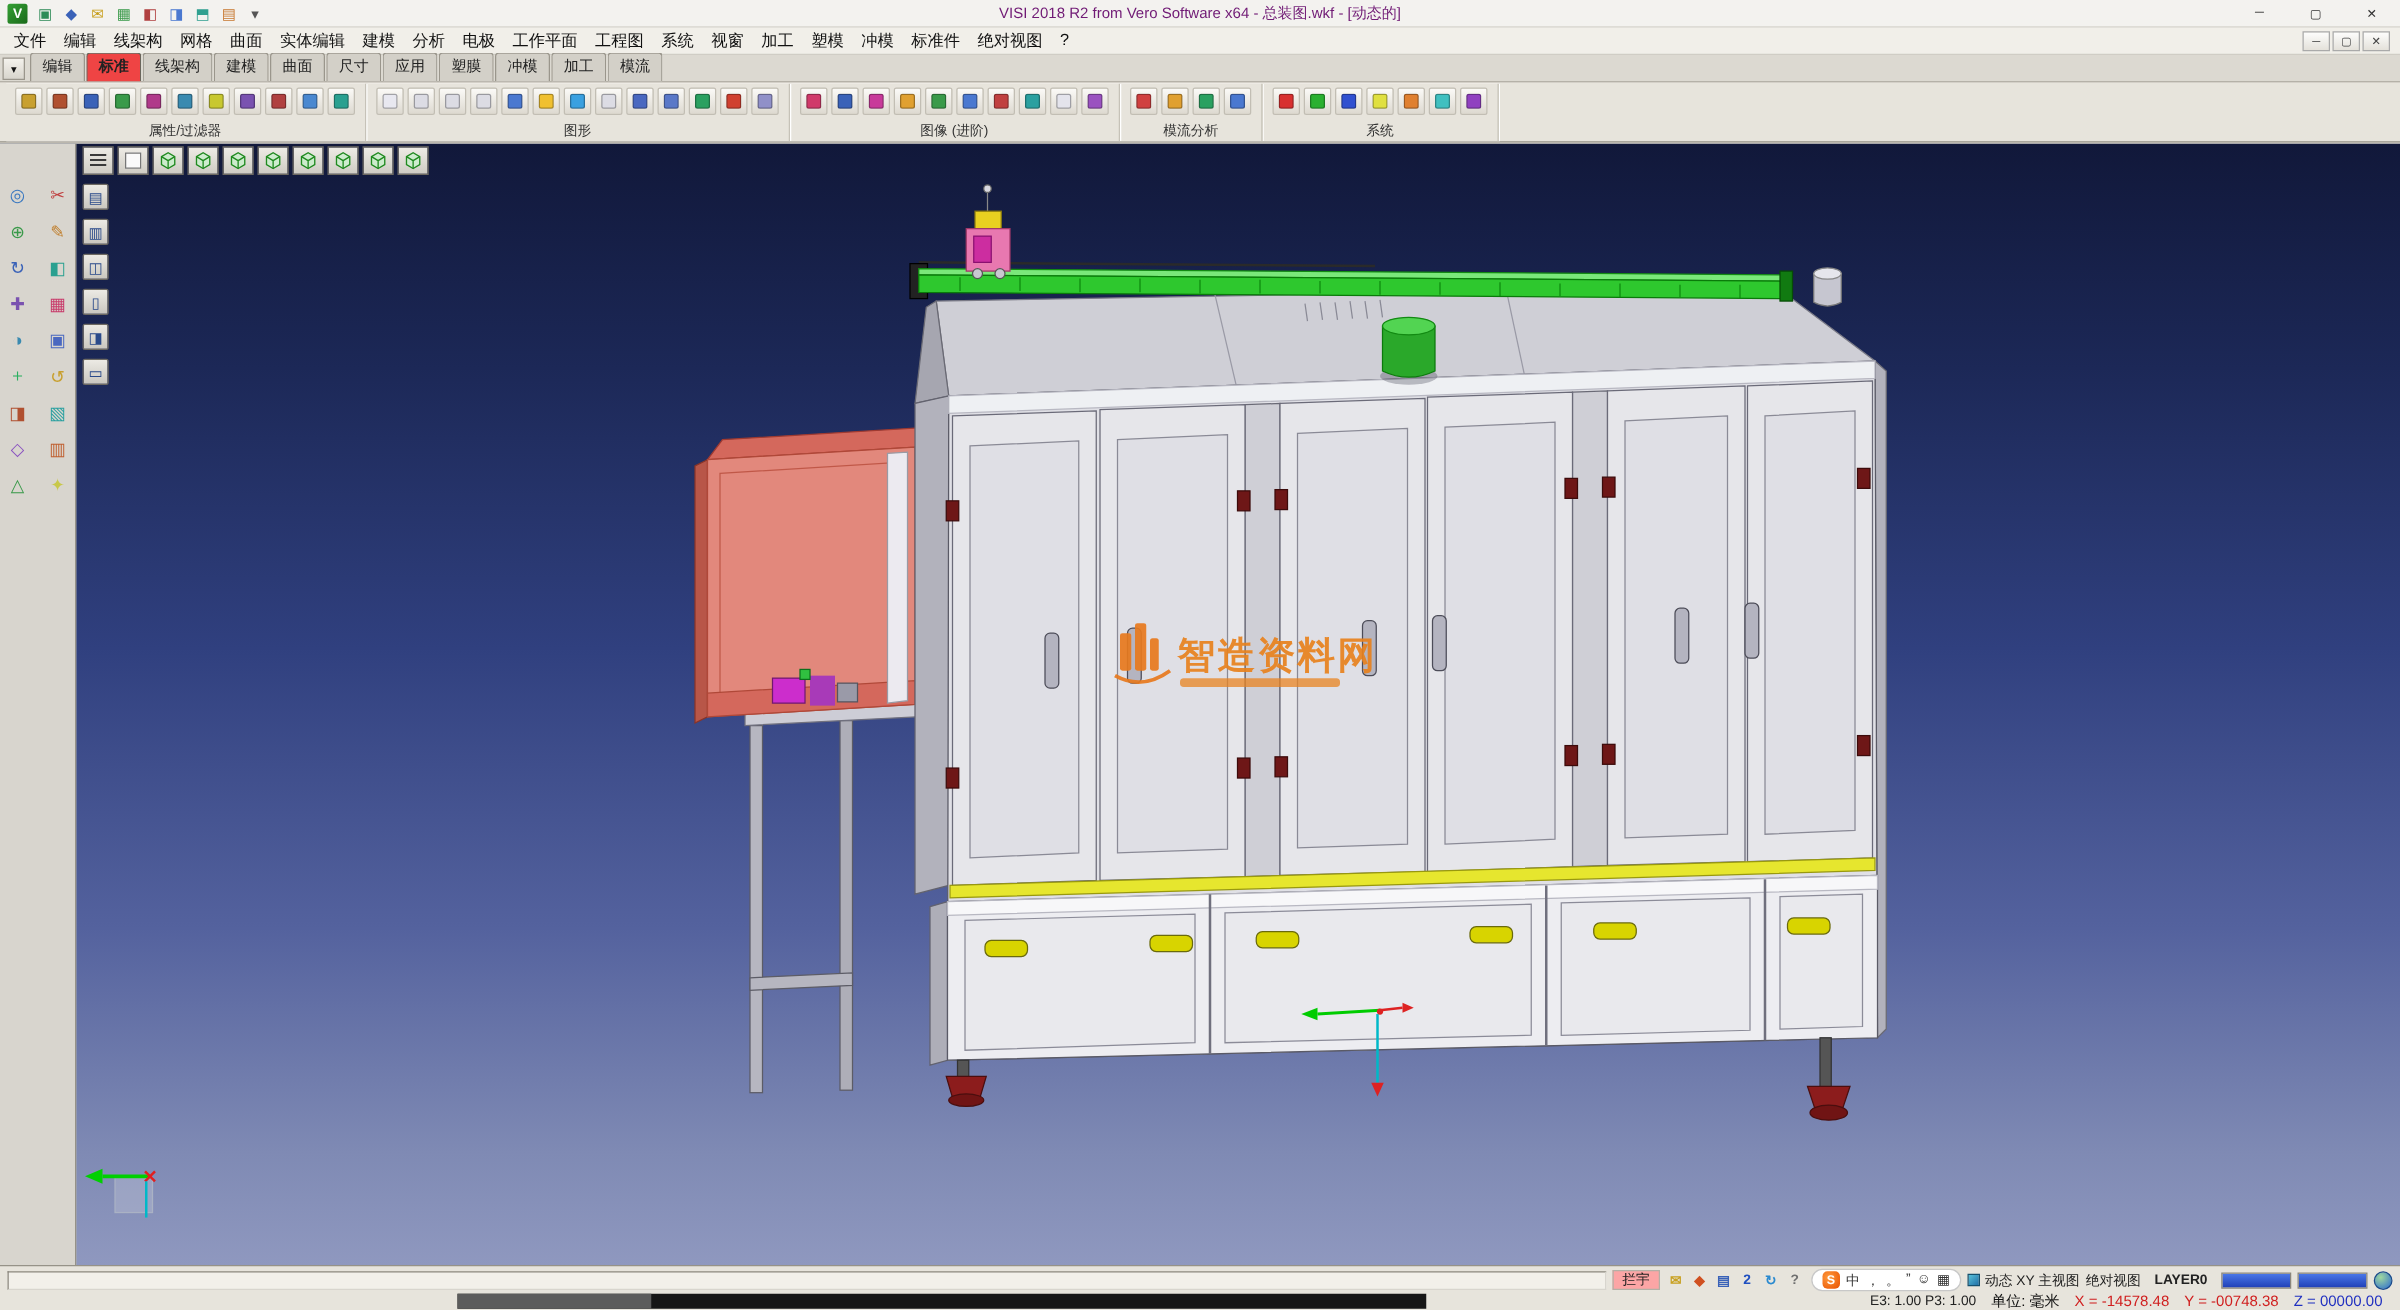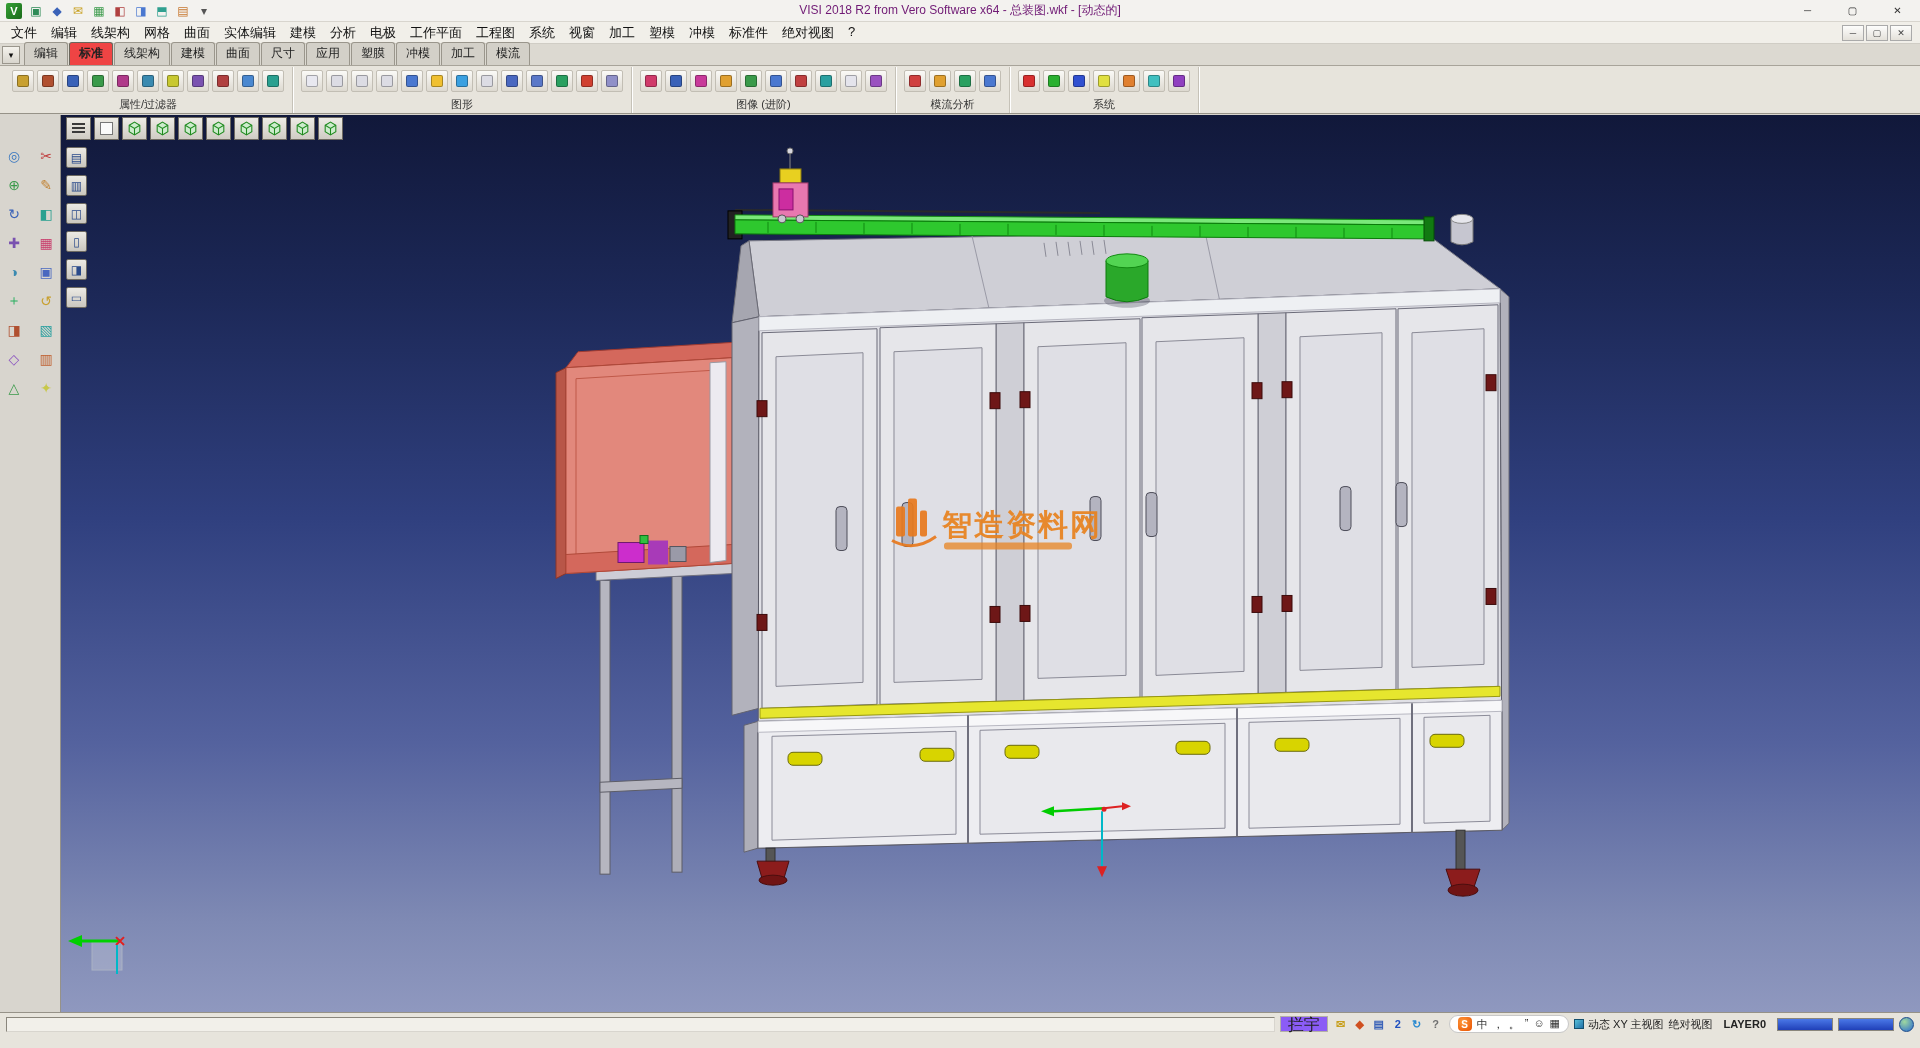--- a/index.html
+++ b/index.html
@@ -51,21 +51,21 @@
   .vb.plain .ic-plain{display:block;width:13px;height:13px;background:#fafafa;border:1px solid #777}
   .vb.cube .ic-cube{display:block;width:17px;height:17px}
   .mini-col{position:absolute;left:66px;top:32px;display:flex;flex-direction:column;gap:7px}
   .mini-btn{width:21px;height:21px;border:1px solid #6e6a62;border-radius:2px;background:linear-gradient(#eceae4,#cac7bf);display:flex;align-items:center;justify-content:center;color:#2a4a8a;font-size:12px}
 
   
   .statusbar{position:absolute;left:0;right:0;bottom:0;height:36px;background:#e7e4dc;border-top:1px solid #969288;font-size:12px;color:#222}
   .sb-row1{height:20px;display:flex;align-items:center;gap:5px;padding:2px 6px 0}
   .sb-row2{height:16px;display:flex;align-items:center;padding:0 14px 0 6px;gap:12px}
   .sb-prompt{flex:1;height:15px;background:#f2f0ea;border:1px solid #8a867c;border-right-color:#d8d5ce;border-bottom-color:#d8d5ce}
-  .sb-snap{padding:0 7px;height:16px;line-height:15px;border:1px solid #b4b0a6;background:#8b5cf6;font-size:16px}
+  .sb-snap{padding:0 7px;height:16px;line-height:15px;border:1px solid #b4b0a6;background:#fca5a5;font-size:11px}
   .st-icons{display:flex;gap:3px}
   .st-icon{width:16px;height:16px;display:flex;align-items:center;justify-content:center;font-size:11px;font-weight:bold}
   .sogou{display:flex;align-items:center;gap:5px;background:#fff;border:1px solid #c8c8c8;border-radius:9px;padding:1px 8px;height:18px}
   .sogou-logo{width:14px;height:14px;border-radius:4px;background:radial-gradient(circle at 35% 35%,#ff9a3c,#e85000);color:#fff;font-size:10px;font-weight:bold;display:flex;align-items:center;justify-content:center}
   .ime-item{font-size:11px;color:#333}
   .sb-viewname{display:flex;align-items:center;gap:4px;font-size:11px}
   .vn-icon{width:10px;height:10px;background:linear-gradient(135deg,#58c0d8,#2070a8);border:1px solid #14506e;display:inline-block}
   .sb-absview{font-size:11px}
   .sb-layer{font-weight:bold;font-size:11px;padding:0 6px}
   .sb-bar{width:56px;height:13px;border:1px solid #8a867c;background:linear-gradient(#4a78e8,#2040b8)}
@@ -638,15 +638,28 @@
       <span class="sb-viewname">
         <span class="vn-icon"></span>
         <span>动态 XY 主视图</span>
       </span>
       <span class="sb-absview">绝对视图</span>
       <span class="sb-layer">LAYER0</span>
       <span class="sb-bar"></span>
       <span class="sb-bar"></span>
       <span class="sb-globe"></span>
     </div>
+    <div class="sb-row2">
+      <div class="console-strip">
+          <i></i>
+        </div>
+      <div class="spacer"></div>
+      <span class="sb-scale">E3: 1.00 P3: 1.00</span>
+      <span class="sb-units">单位: 毫米</span>
+      <span class="sb-coords">
+        <span class="cx">X = -14578.48</span>
+        <span class="cy">Y = -00748.38</span>
+        <span class="cz">Z = 00000.00</span>
+      </span>
+    </div>
   </div>
 
 </div>
 
 </body></html>

